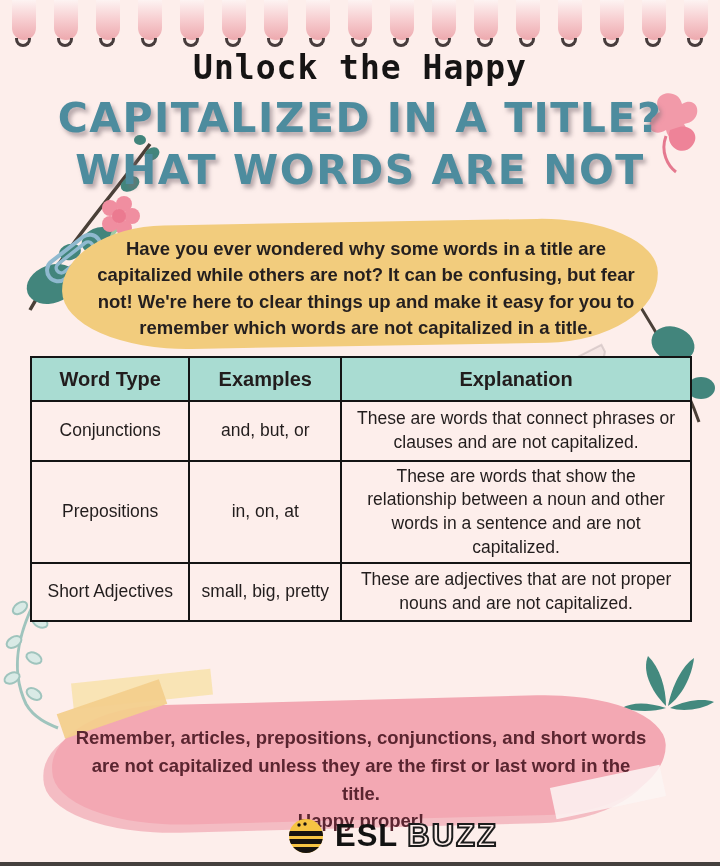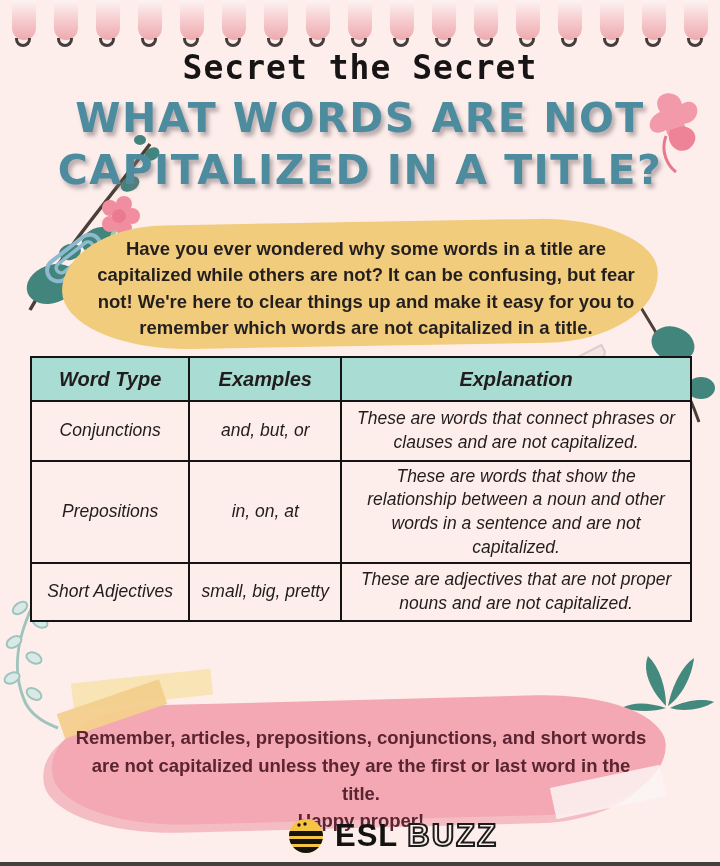--- a/index.html
+++ b/index.html
@@ -27,21 +27,21 @@
     font-size:41px;line-height:1.28;letter-spacing:1.5px;
     text-shadow:3px 4px 4px rgba(125,112,118,0.55);}
   
   .intro-blob{position:absolute;left:62px;top:222px;width:596px;height:124px;
     background:#f2cc7d;transform:rotate(-1deg);
     border-radius:120px 140px 130px 150px / 75px 65px 80px 70px;}
   .intro-text{position:absolute;left:96px;top:236px;width:540px;text-align:center;
     font-weight:bold;font-size:18.5px;line-height:1.42;color:#241f1f;}
   
   table.word-table{position:absolute;left:30px;top:356px;width:662px;
-    border-collapse:collapse;table-layout:fixed;background:#fdeeeb;font-style:italic;}
+    border-collapse:collapse;table-layout:fixed;background:#fdeeeb;}
   .word-table th,.word-table td{border:2.5px solid #141414;text-align:center;
     vertical-align:middle;padding:2px 8px;}
   .word-table th{background:#a9dcd2;font-size:20px;font-weight:bold;height:38px;}
   .word-table td{font-size:17.5px;line-height:1.35;}
   .col-type{width:24%;}.col-ex{width:23%;}.col-expl{width:53%;}
   .r0 td{height:76px;}.r1 td{height:54px;}.r2 td{height:96px;}.r3 td{height:52px;}
   
   .watermark{position:absolute;left:150px;top:430px;display:flex;align-items:center;
     gap:14px;transform:rotate(-27deg);pointer-events:none;}
   .wm-bee{opacity:0.45;}
@@ -155,24 +155,24 @@
   <ellipse cx="34" cy="108" rx="8" ry="5" fill="#d9eae6" stroke="#9fc4bd" stroke-width="2" transform="rotate(30 34 108)"></ellipse>
 </svg>
 
 <svg class="deco deco-leaves-br" width="96" height="62" viewBox="0 0 96 62">
   <path d="M46 56 C 30 40, 22 20, 28 6 C 40 18, 46 38, 46 56 Z" fill="#43897e"></path>
   <path d="M48 56 C 52 36, 62 16, 74 8 C 72 26, 62 46, 48 56 Z" fill="#43897e"></path>
   <path d="M46 58 C 28 52, 12 52, 2 58 C 16 62, 34 62, 46 58 Z" fill="#43897e"></path>
   <path d="M50 58 C 66 50, 84 48, 94 52 C 82 60, 62 62, 50 58 Z" fill="#43897e"></path>
 </svg>
 
-<div class="kicker">Secret the Secret</div>
+<div class="kicker">Unlock the Happy</div>
 <div class="big-title">
+  <div>CAPITALIZED IN A TITLE?</div>
   <div>WHAT WORDS ARE NOT</div>
-  <div>CAPITALIZED IN A TITLE?</div>
 </div>
 
 <div class="intro-blob"></div>
 <div class="intro-text">Have you ever wondered why some words in a title are capitalized while others are not? It can be confusing, but fear not! We're here to clear things up and make it easy for you to remember which words are not capitalized in a title.</div>
 
 <div class="watermark">
   <svg class="wm-bee" width="96" height="96" viewBox="0 0 40 40">
     <defs>
         <clipPath id="wmc">
           <circle cx="20" cy="20" r="17"></circle>

